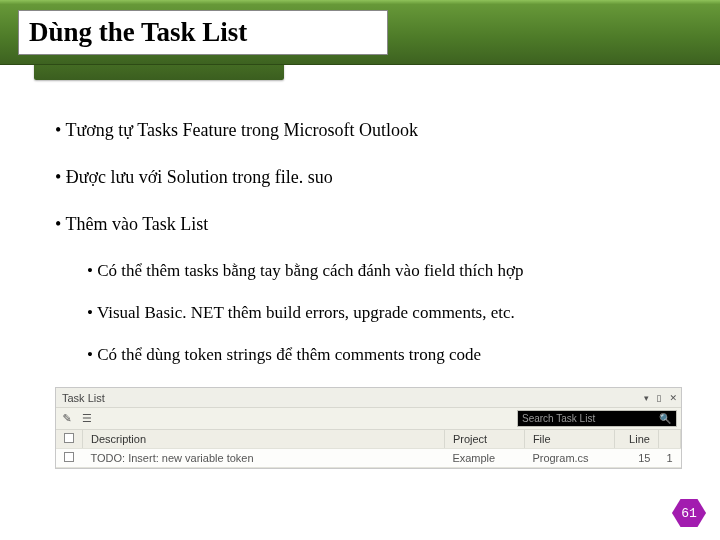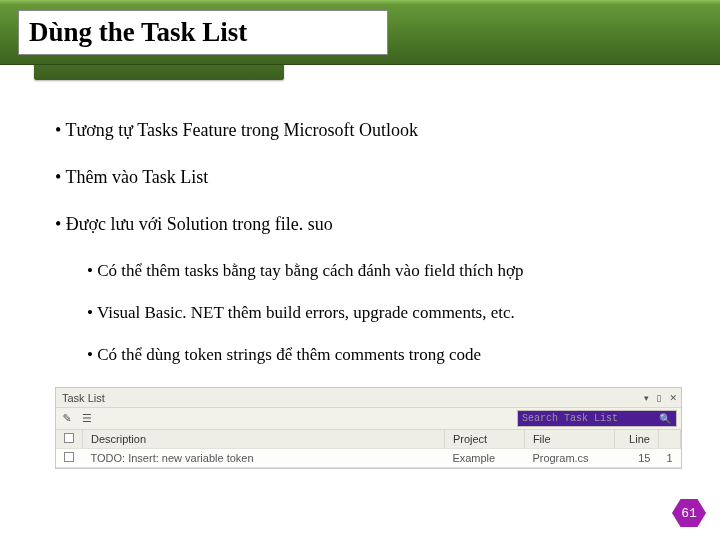--- a/index.html
+++ b/index.html
@@ -14,21 +14,21 @@
   .bullet2 { font-size: 17px; color: #000; margin: 0 0 22px 32px; }
   .bullet2::before { content: "• "; }
   .tasklist-panel { margin: 8px 38px 0 55px; border: 1px solid #c8c8c8; font-family: "Segoe UI", Arial, sans-serif; font-size: 11px; background: #f7f7f0; }
   .panel-title { display: flex; align-items: center; justify-content: space-between; height: 20px; padding: 0 2px 0 6px; background: #efefe8; border-bottom: 1px solid #d8d8d0; }
   .panel-title-left { color: #444; font-weight: 500; }
   .panel-title-right { display: flex; gap: 4px; align-items: center; color: #555; }
   .panel-icon { font-size: 9px; cursor: pointer; padding: 0 2px; }
   .panel-toolbar { display: flex; align-items: center; height: 22px; background: #f2f2ea; border-bottom: 1px solid #d8d8d0; padding: 0 4px; }
   .toolbar-left { display: flex; gap: 6px; align-items: center; }
   .tb-icon { width: 14px; height: 14px; display: flex; align-items: center; justify-content: center; color: #555; font-size: 11px; }
-  .search-box { margin-left: auto; width: 160px; height: 17px; border: 1px solid #c0c0b8; background: #4c1d95; display: flex; align-items: center; padding: 0 4px; color: #999; font-size: 10px; font-family: Liberation Mono, monospace; }
+  .search-box { margin-left: auto; width: 160px; height: 17px; border: 1px solid #c0c0b8; background: #000000; display: flex; align-items: center; padding: 0 4px; color: #999; font-size: 10px; }
   .search-box .mag { margin-left: auto; font-size: 10px; color: #888; }
   .table { display: table; width: 100%; border-collapse: collapse; }
   .trow { display: table-row; }
   .th, .td { display: table-cell; padding: 3px 8px; border-bottom: 1px solid #e2e2da; vertical-align: middle; }
   .th { background: #efeee6; color: #333; font-weight: normal; border-right: 1px solid #d8d8d0; }
   .td { background: #fdfdfb; color: #555; }
   .col-check { width: 22px; text-align: center; }
   .col-desc { width: auto; }
   .col-proj { width: 80px; }
   .col-file { width: 90px; }
@@ -41,22 +41,22 @@
 <body>
 
 <div class="header">
   <div class="header-bar"></div>
   <div class="title-box">Dùng the Task List</div>
 </div>
 <div class="title-tab"></div>
 
 <div class="content">
   <div class="bullet1">Tương tự Tasks Feature trong Microsoft Outlook</div>
+  <div class="bullet1">Được lưu với Solution trong file. suo</div>
   <div class="bullet1">Thêm vào Task List</div>
-  <div class="bullet1">Được lưu với Solution trong file. suo</div>
   <div class="bullet2">Có thể thêm tasks bằng tay bằng cách đánh vào field thích hợp</div>
   <div class="bullet2">Visual Basic. NET thêm build errors, upgrade comments, etc.</div>
   <div class="bullet2">Có thể dùng token strings để thêm comments trong code</div>
 </div>
 
 <div class="tasklist-panel">
   <div class="panel-title">
     <span class="panel-title-left">Task List</span>
     <span class="panel-title-right">
       <span class="panel-icon">▾</span>

